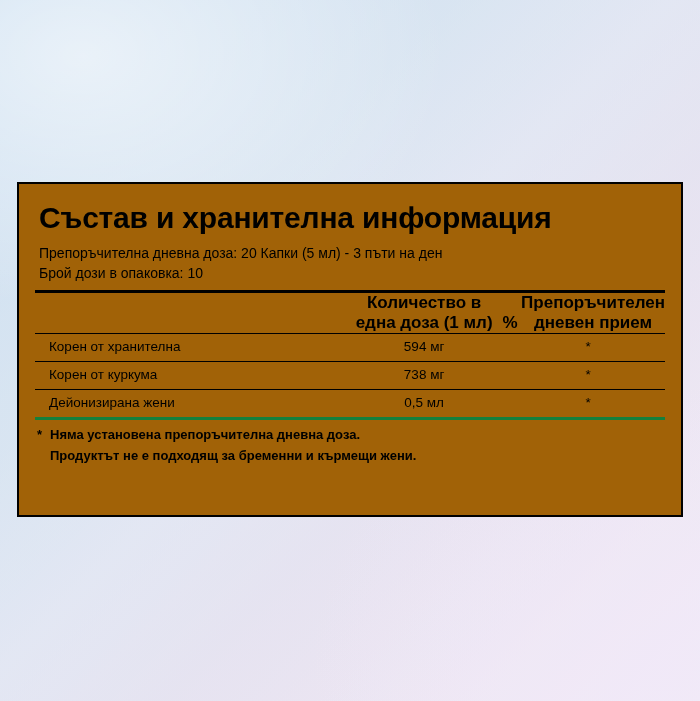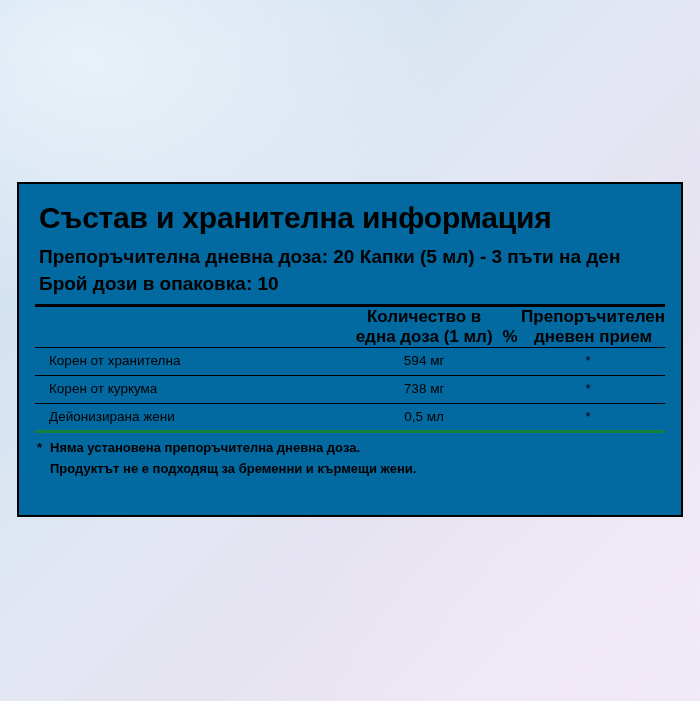--- a/index.html
+++ b/index.html
@@ -31,39 +31,39 @@
                 radial-gradient(ellipse 500px 400px at 95% 95%, rgba(240,232,248,0.8), rgba(240,232,248,0) 72%);
     pointer-events: none;
   }
 
   .panel {
     position: absolute;
     left: 17px;
     top: 182px;
     width: 666px;
     height: 335px;
-    background: #0369a1;
+    background: #a16207;
     border: 2px solid #000000;
     box-sizing: border-box;
     padding: 12px 16px 0 16px;
   }
 
   .panel-title {
     font-size: 30px;
     font-weight: bold;
     letter-spacing: -0.2px;
     line-height: 1.08;
     color: #000;
     margin: 6px 0 10px 4px;
     white-space: nowrap;
   }
 
   .serving-line {
-    font-size: 19px;
-    font-weight: bold;
+    font-size: 14px;
+    font-weight: normal;
     color: #000;
     margin: 0 0 1px 4px;
     line-height: 1.35;
   }
 
   .rule-thick {
     border-top: 3px solid #000;
     margin: 7px 0 0 0;
   }
 

